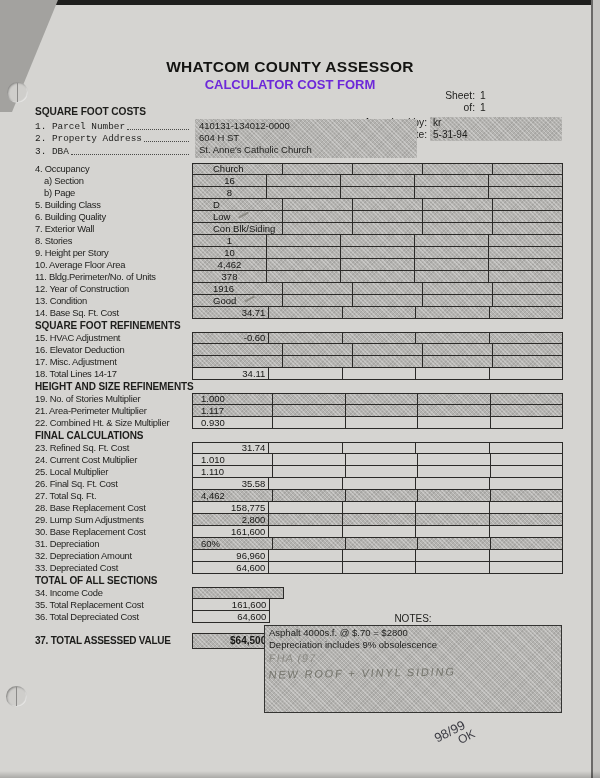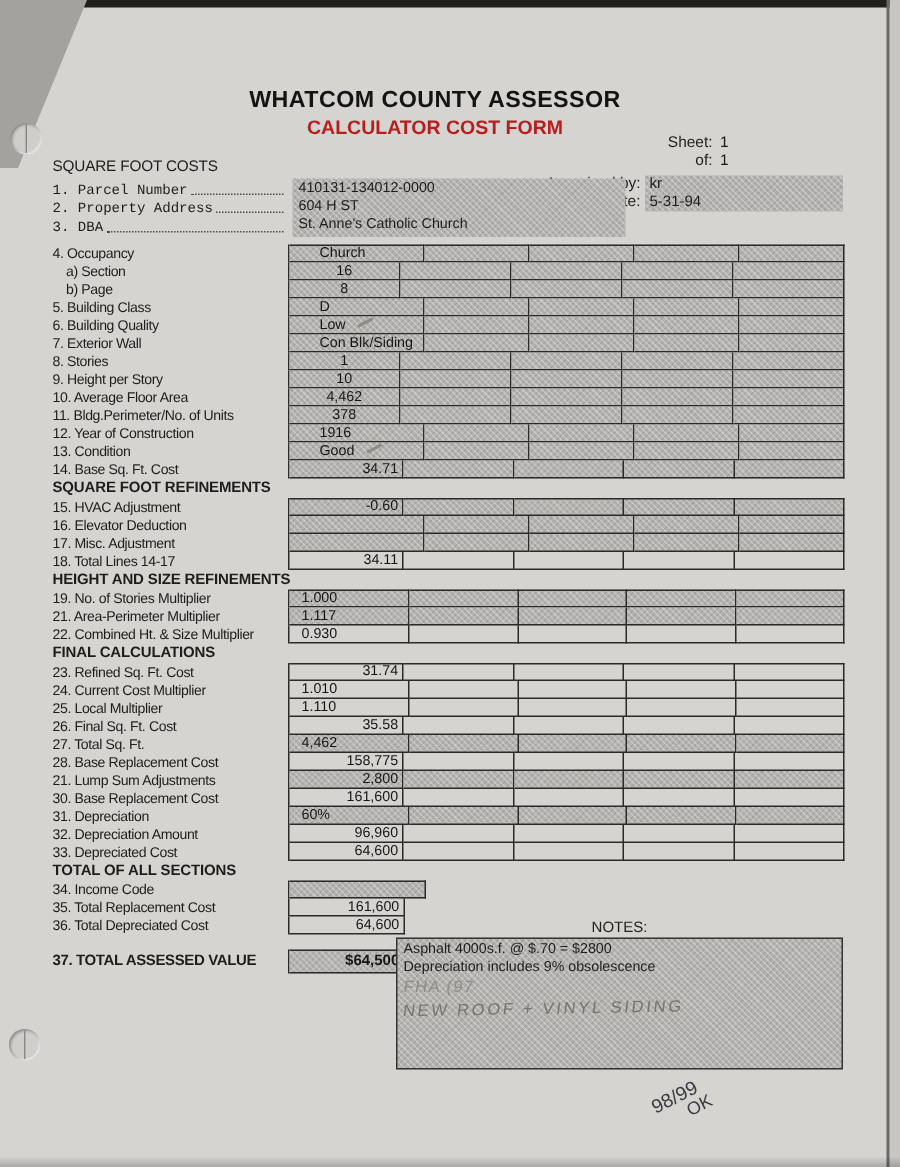--- a/index.html
+++ b/index.html
@@ -15,29 +15,29 @@
   .hole{position:absolute;width:21px;height:21px;border-radius:50%;background:#cfcecb;
         box-shadow:inset 1px 1px 2px rgba(0,0,0,.35), inset -1px -1px 1px rgba(255,255,255,.5);}
   .hole .slit{position:absolute;left:10px;top:1px;bottom:1px;width:1px;background:#8b8a88;}
   
   .shade{background-color:#b4b3b0;
     background-image:
       repeating-linear-gradient(45deg, rgba(255,255,255,.28) 0 1px, rgba(0,0,0,0) 1px 3px),
       repeating-linear-gradient(-45deg, rgba(60,60,58,.12) 0 1px, rgba(0,0,0,0) 1px 3px);}
   
   .title{position:absolute;left:0;top:58px;width:580px;text-align:center;font-weight:bold;font-size:15.5px;letter-spacing:.3px;color:#141412;}
-  .subtitle{position:absolute;left:0;top:77px;width:580px;text-align:center;font-weight:bold;font-size:13px;color:#b91c1c;}
+  .subtitle{position:absolute;left:0;top:77px;width:580px;text-align:center;font-weight:bold;font-size:13px;color:#6d28d9;}
   .sheetbox{position:absolute;top:90px;right:110px;text-align:right;font-size:10.3px;line-height:11.5px;}
   .sheetbox .v{display:inline-block;min-width:10px;text-align:left;margin-left:5px;}
   .appraised{position:absolute;top:117px;right:38px;display:flex;}
   .appraised .labs{text-align:right;font-size:10.3px;line-height:12px;padding-right:3px;}
   .appraised .vals{width:132px;font-size:10px;line-height:12px;padding:0 0 0 3px;box-sizing:border-box;}
   
   .sqft{position:absolute;left:35px;top:106px;width:420px;}
-  .sqft h2{margin:0 0 2px 0;font-size:10.2px;font-weight:normal;letter-spacing:-.1px;}
+  .sqft h2{margin:0 0 2px 0;font-size:10.2px;font-weight:bold;letter-spacing:-.1px;}
   .sqft .frows{display:flex;}
   .sqft .flabels{width:160px;font-family:Liberation Mono, monospace;}
   .sqft .fieldline{display:flex;align-items:flex-end;height:12.7px;font-size:9.4px;}
   .leader{flex:1;border-bottom:1px dotted #4a4a48;margin:0 6px 2px 2px;}
   .sqft .valuebox{width:222px;padding:1px 0 1px 4px;box-sizing:border-box;}
   .sqft .valuebox div{font-size:9.5px;line-height:12.2px;white-space:nowrap;}
   
   #form-body{position:absolute;left:30px;top:163px;width:533px;}
   .group-heading{height:13px;line-height:13.5px;font-size:10px;font-weight:bold;padding-left:5px;letter-spacing:-.1px;}
   .row-gap{height:10px;}
@@ -454,21 +454,21 @@
             <div class="cell a-r">
               <span>158,775</span>
             </div>
             <div class="cell"></div>
             <div class="cell"></div>
             <div class="cell"></div>
             <div class="cell cl"></div>
           </div>
         </div>
         <div class="frow">
-          <div class="flabel">21. Lump Sum Adjustments</div>
+          <div class="flabel">29. Lump Sum Adjustments</div>
           <div class="fgrid">
             <div class="cell shade a-r">
               <span>2,800</span>
             </div>
             <div class="cell shade"></div>
             <div class="cell shade"></div>
             <div class="cell shade"></div>
             <div class="cell shade cl"></div>
           </div>
         </div>

